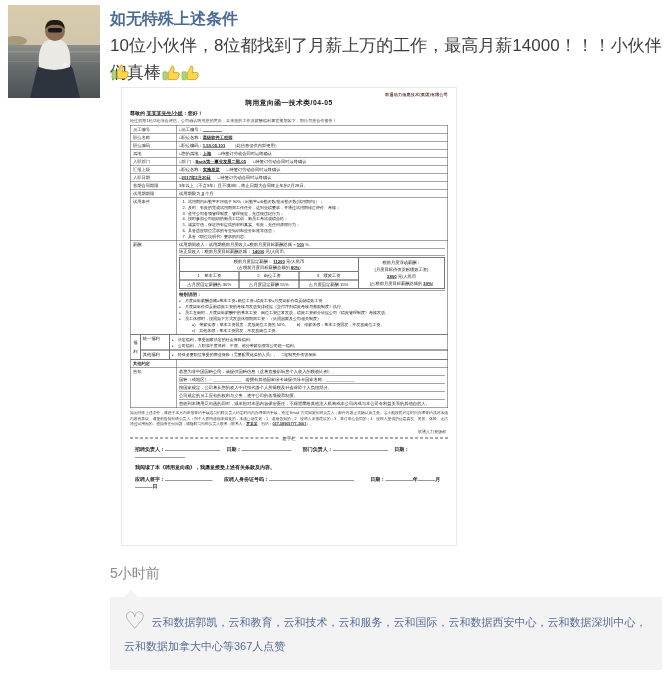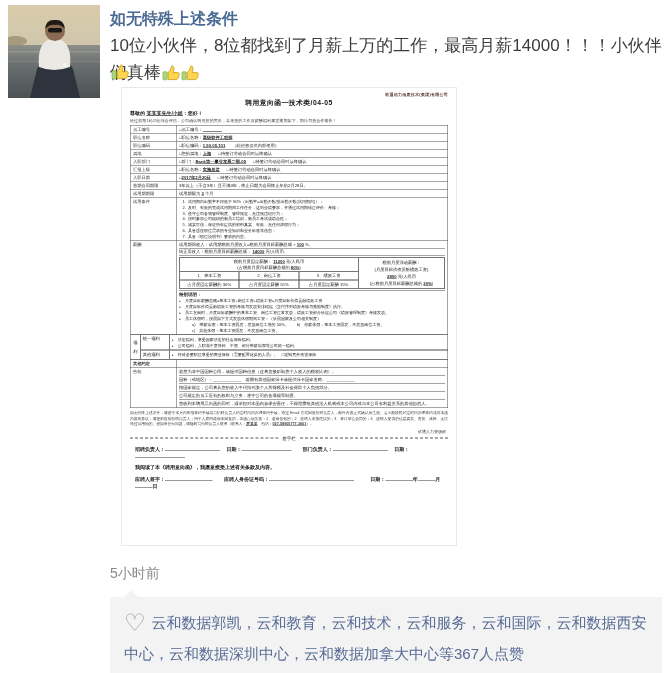--- a/index.html
+++ b/index.html
@@ -61,21 +61,21 @@
   .sign-bar .dash { flex:1; border-top:2px dashed #555; height:0; }
   .sig-row { font-size:10px; font-weight:bold; color:#222; margin:9px 0 0 10px; }
   .sig-row .blank { height:10px; }
   .doc-statement { font-size:10px; font-weight:bold; color:#111; margin:10px 0 0 10px; }
 
   
   .timestamp { position:absolute; left:110px; top:565px; font-size:14px; color:#8a8a8a; }
   .like-box { position:absolute; left:110px; top:597px; width:552px; background:#f3f3f3; padding:10px 14px 12px 14px; }
   .like-box::before { content:""; position:absolute; left:14px; top:-7px; width:0; height:0; border-left:7px solid transparent; border-right:7px solid transparent; border-bottom:7px solid #f3f3f3; }
   .heart { font-size:24px; color:#9a9a9a; vertical-align:-3px; margin-right:6px; font-family:"DejaVu Sans",sans-serif; }
-  .like-text { font-size:15px; line-height:31px; color:#576b95; cursor:pointer; }
+  .like-text { font-size:11px; line-height:23px; color:#576b95; cursor:pointer; }
 </style>
 </head>
 <body>
 
 <div class="avatar">
   <svg width="92" height="93" viewBox="0 0 92 93">
     <defs>
       <linearGradient id="sky" x1="0" y1="0" x2="0" y2="1">
         <stop offset="0" stop-color="#d9ccab"></stop>
           <stop offset="1" stop-color="#cfc6ad"></stop>

